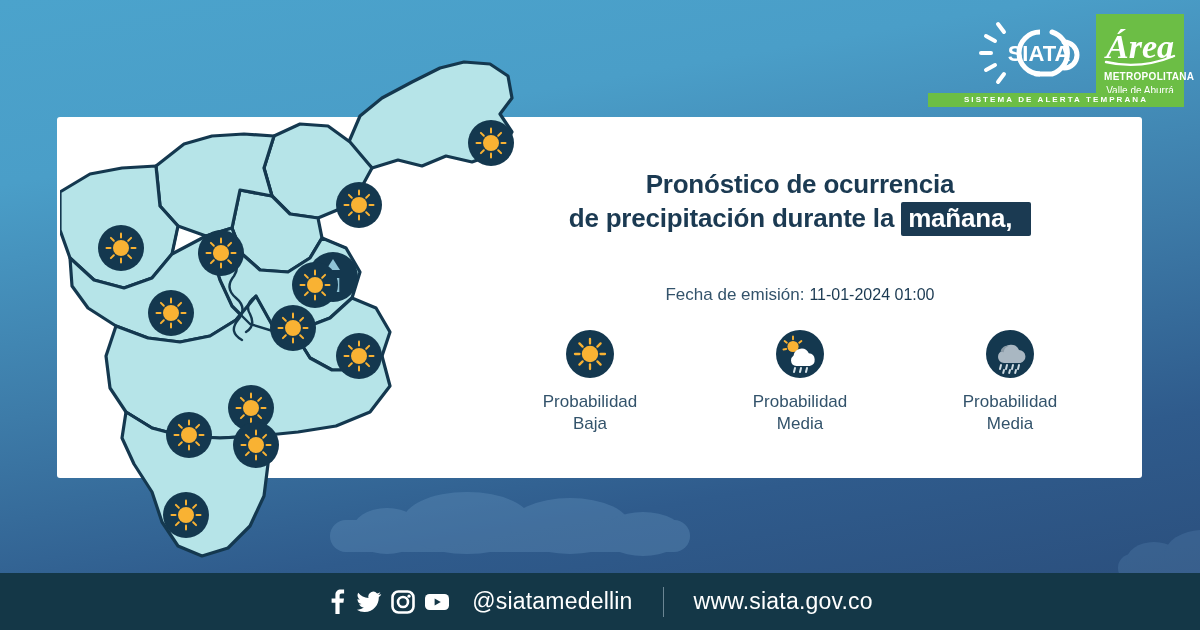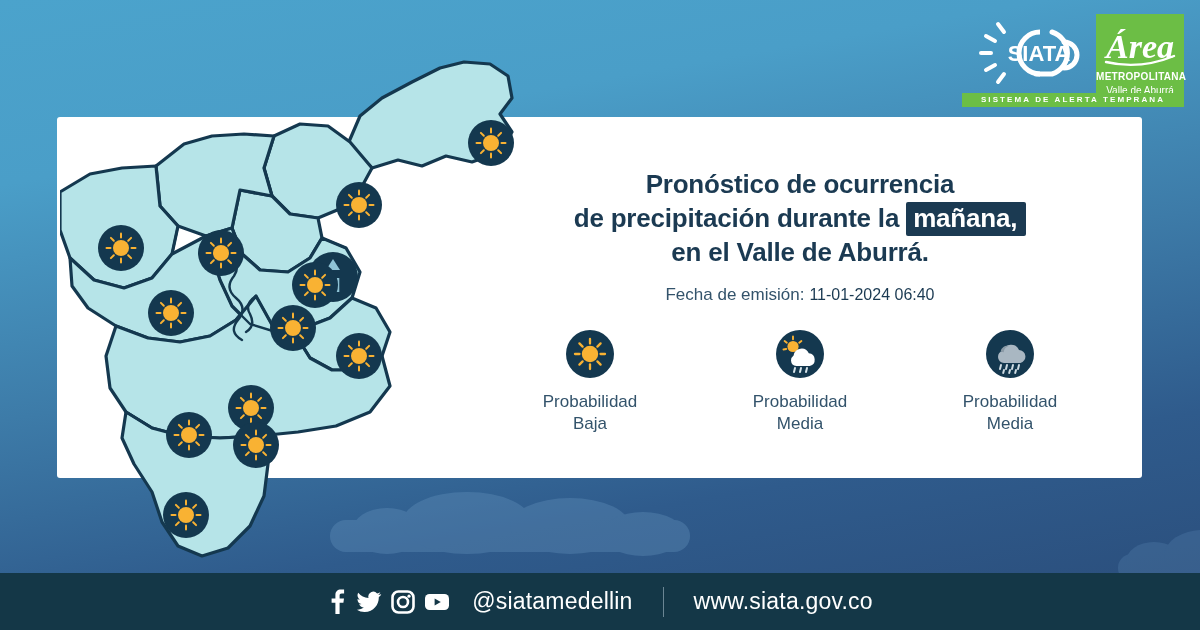--- a/index.html
+++ b/index.html
@@ -35,21 +35,21 @@
 
   
   .headline{
     position:absolute;left:480px;top:168px;width:640px;
     text-align:center;color:#1b3a52;
     font-size:26px;font-weight:bold;line-height:1.30;letter-spacing:-.2px;
   }
   .hl-line{display:block;white-space:nowrap;}
   .hl-hi{
     background:#1b3a52;color:#ffffff;
-    padding:1px 9px 3px 7px;border-radius:2px;
+    padding:1px 19px 3px 7px;border-radius:2px;
   }
   .fecha{
     position:absolute;left:480px;top:285px;width:640px;
     text-align:center;color:#33536b;font-size:17px;
   }
   .fecha .val{font-size:16px;color:#1b3a52;margin-left:5px;}
 
   
   .legend{
     position:absolute;left:500px;top:330px;width:600px;
@@ -62,33 +62,33 @@
   }
   .legend-icon svg{position:absolute;left:0;top:0;}
   .legend-label{
     color:#33536b;font-size:17px;line-height:1.30;
   }
 
   
   .logos{position:absolute;right:16px;top:14px;display:flex;align-items:flex-start;}
   .siata-logo{position:relative;width:118px;height:78px;}
   .siata-tagline{
-    position:absolute;right:16px;top:93px;width:222px;height:14px;
+    position:absolute;right:16px;top:93px;width:256px;height:14px;
     background:#6cbe45;color:#ffffff;
     font-size:8px;font-weight:bold;letter-spacing:2.1px;
     text-align:center;line-height:14px;
   }
   .am-logo{
     width:88px;height:88px;background:#6cbe45;
     position:relative;
   }
   .am-sub{
     position:absolute;left:0;right:0;bottom:6px;text-align:center;color:#ffffff;
   }
-  .am-metro{font-size:10px;font-weight:bold;letter-spacing:.3px;display:block;}
+  .am-metro{font-size:10px;font-weight:bold;letter-spacing:.3px;display:block;margin-left:8px;}
   .am-valle{font-size:10px;display:block;margin-top:3px;}
 
   
   .footer{
     position:absolute;left:0;bottom:0;width:1200px;height:57px;
     background:#143747;display:flex;align-items:center;justify-content:center;gap:4px;
   }
   .social{display:flex;align-items:center;gap:9px;margin-right:18px;}
   .social span{display:inline-flex;}
   .handle{color:#ffffff;font-size:23px;letter-spacing:.2px;}
@@ -368,25 +368,24 @@
               <line x1="15.8" y1="30.2" x2="12.9" y2="33.1"></line>
             </g>
           </svg>
         </div>
       </div>
   </div>
 
   <div class="headline">
     <span class="hl-line">Pronóstico de ocurrencia</span>
     <span class="hl-line"><span>de precipitación durante la </span><span class="hl-hi">mañana,</span></span>
-    <span class="hl-line">en el Valle de Aburrá.</span>
   </div>
 
   <div class="fecha">
-    <span>Fecha de emisión:</span><span class="val">11-01-2024 06:40</span>
+    <span>Fecha de emisión:</span><span class="val">11-01-2024 01:00</span>
   </div>
 
   <div class="legend">
 
     <div class="legend-item">
       <div class="legend-icon">
         <svg width="48" height="48" viewBox="0 0 48 48">
           <circle cx="24" cy="24" r="8.2" fill="#f9b233"></circle>
           <g stroke="#f9b233" stroke-width="2.3" stroke-linecap="round">
             <line x1="24" y1="9" x2="24" y2="13.5"></line>

